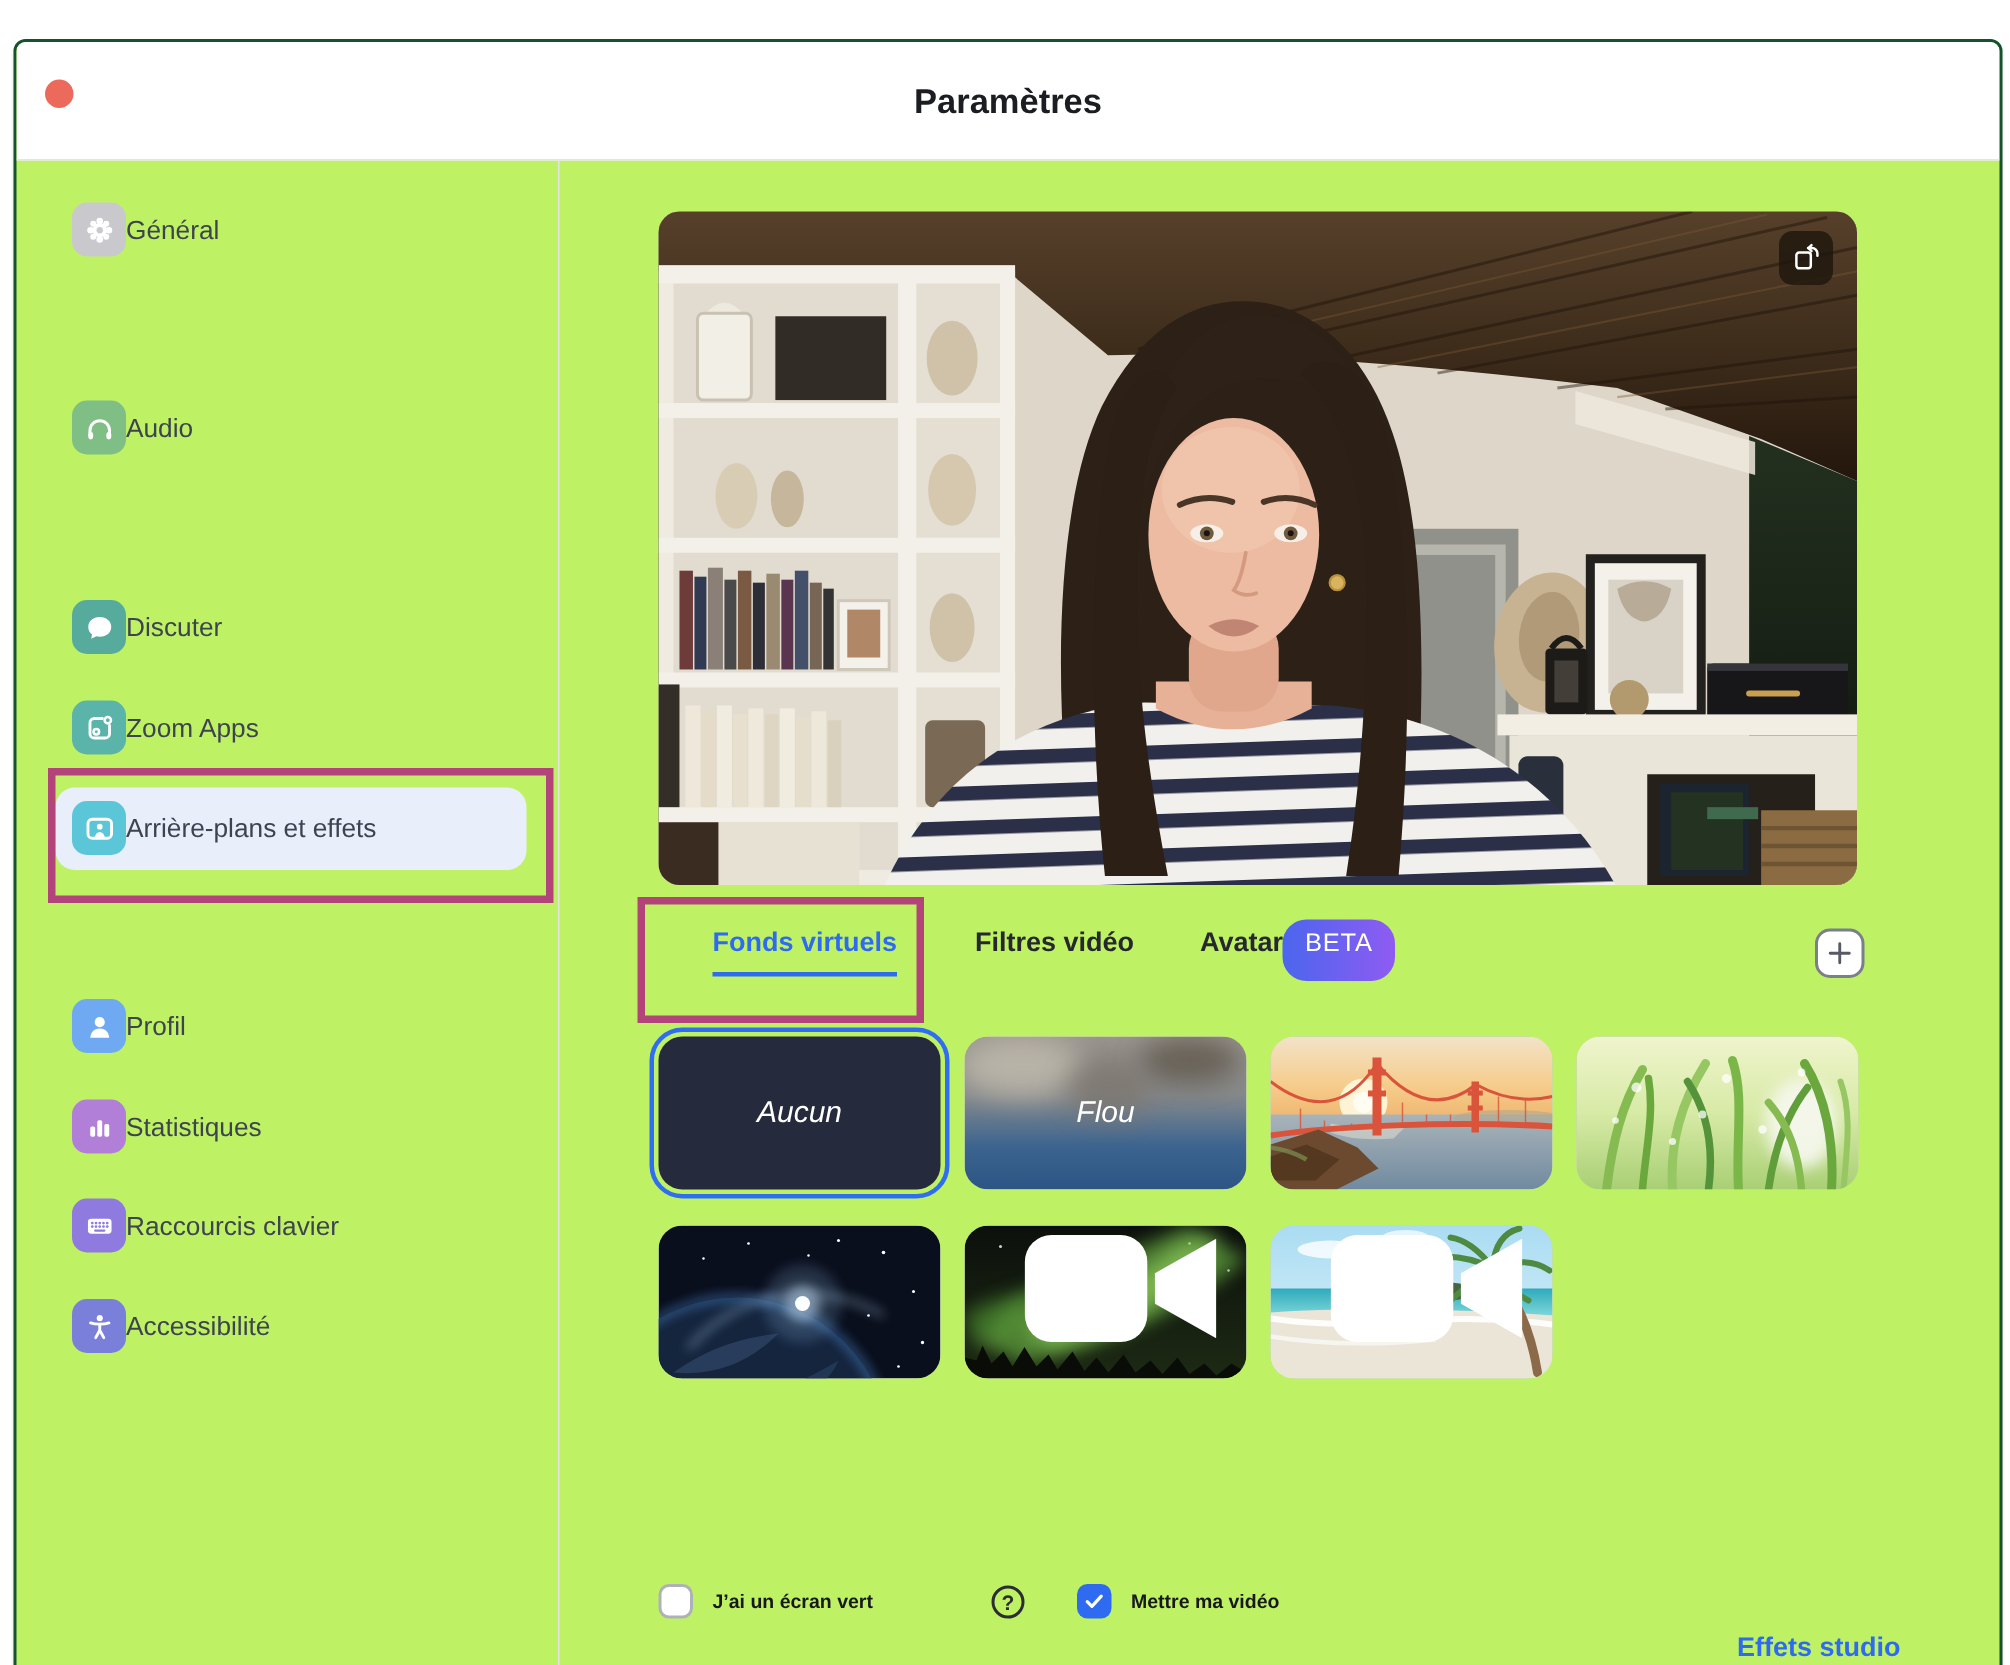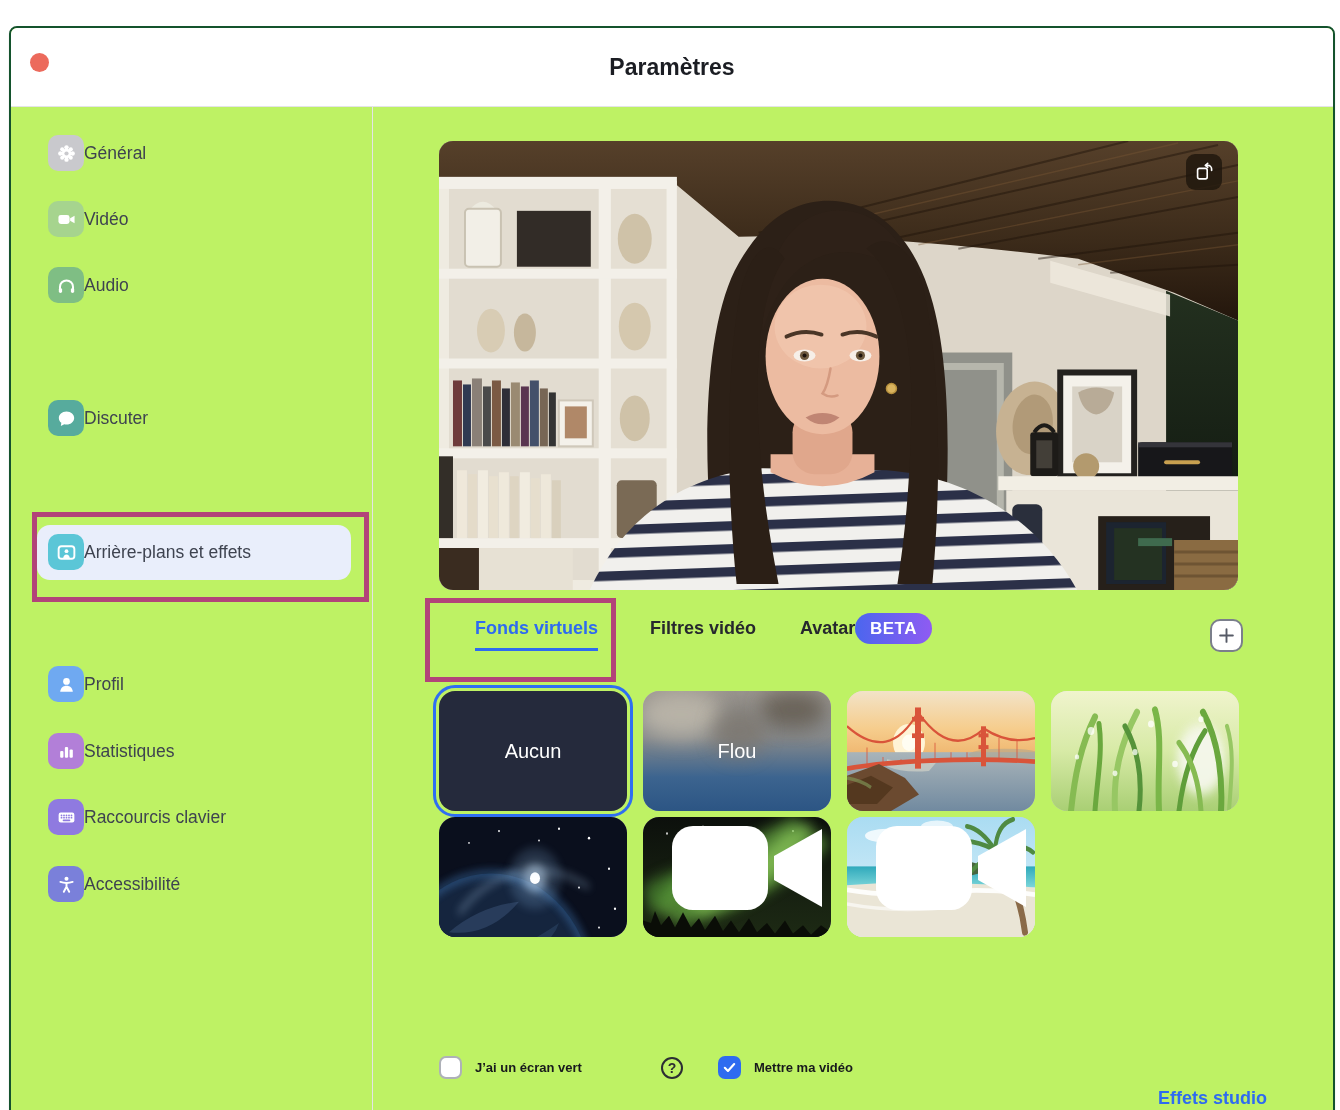--- a/index.html
+++ b/index.html
@@ -19,26 +19,26 @@
     display:flex;align-items:center;justify-content:center;}
   .side-label{font-size:17.5px;color:#3e4350;white-space:nowrap;}
   
   .preview{position:absolute;left:428px;top:113px;width:799px;height:449px;border-radius:14px;
     overflow:hidden;background:#5a4a3a;}
   .preview svg.scene{display:block;width:100%;height:100%;}
   .rotate-btn{position:absolute;top:13px;right:16px;width:36px;height:36px;border-radius:9px;
     background:rgba(28,20,12,.78);display:flex;align-items:center;justify-content:center;cursor:pointer;}
   .tab{position:absolute;top:590px;font-size:18px;font-weight:700;color:#26282e;cursor:pointer;white-space:nowrap;margin-left:36px;}
   .tab.active{color:#2e6bf0;padding-bottom:9px;border-bottom:3.5px solid #2e6bf0;}
-  .beta-badge{position:absolute;left:844px;top:585px;height:31px;line-height:31px;padding:0 15px;border-radius:16px;
-    background:linear-gradient(90deg,#4b66ee,#8f5bf2);color:#fff;font-size:17px;font-weight:700;letter-spacing:.5px;}
+  .beta-badge{position:absolute;left:844px;top:585px;height:41px;line-height:31px;padding:0 15px;border-radius:16px;
+    background:linear-gradient(90deg,#4b66ee,#8f5bf2);color:#fff;font-size:17px;font-weight:400;letter-spacing:.5px;}
   .add-btn{position:absolute;left:1199px;top:591px;width:33px;height:33px;border:2px solid #7b7f8b;border-radius:10px;
     background:#fff;display:flex;align-items:center;justify-content:center;cursor:pointer;box-sizing:border-box;}
   
-  .thumb{position:absolute;width:188px;height:120px;border-radius:16px;overflow:hidden;cursor:pointer;background:#ccc;}
+  .thumb{position:absolute;width:188px;height:102px;border-radius:16px;overflow:hidden;cursor:pointer;background:#ccc;font-style:italic;}
   .thumb svg{display:block;width:100%;height:100%;}
   .thumb.selected{outline:3.5px solid #2f6ef2;outline-offset:3px;}
   .thumb-label{position:absolute;left:0;right:0;top:0;bottom:0;display:flex;align-items:center;justify-content:center;
     color:#fff;font-size:20px;font-weight:500;}
   .cam-badge{position:absolute;left:10px;bottom:9px;width:27px;height:20px;}
   
   .checkbox{position:absolute;top:1028px;width:23px;height:23px;border-radius:7px;box-sizing:border-box;cursor:pointer;}
   .checkbox.unchecked{border:2px solid #aeb1b8;background:#fff;}
   .checkbox.checked{background:#2e6bf0;display:flex;align-items:center;justify-content:center;}
   .foot-label{position:absolute;top:1028px;height:23px;line-height:24px;font-size:13px;font-weight:700;color:#17181c;white-space:nowrap;}
@@ -76,29 +76,20 @@
             <circle cx="16.5" cy="7.5" r="2.1"></circle>
             <circle cx="7.5" cy="16.5" r="2.1"></circle>
             <circle cx="16.5" cy="16.5" r="2.1"></circle>
           </g>
       <circle cx="12" cy="12" r="2.2" fill="#c9c9cd"></circle>
         </svg>
       </span>
     <span class="side-label">Général</span>
   </div>
 
-  <div class="side-item" style="top:163px">
-    <span class="side-icon" style="background:#a6d48e">
-      <svg width="23" height="23" viewBox="0 0 24 24">
-          <rect x="3.6" y="7.4" width="11.6" height="9.2" rx="2.6" fill="#fff"></rect>
-      <path d="M15.8 10.8 L20.4 8.1 V15.9 L15.8 13.2 Z" fill="#fff"></path>
-        </svg>
-      </span>
-    <span class="side-label">Vidéo</span>
-  </div>
 
   <div class="side-item" style="top:229px">
     <span class="side-icon" style="background:#7fbe84">
       <svg width="23" height="23" viewBox="0 0 24 24" fill="none">
           <path d="M5.2 16.5 v-3 a6.8 6.8 0 0 1 13.6 0 v3" stroke="#fff" stroke-width="2.1" stroke-linecap="round"></path>
       <rect x="4" y="14.6" width="3.4" height="5.2" rx="1.7" fill="#fff"></rect>
           <rect x="16.6" y="14.6" width="3.4" height="5.2" rx="1.7" fill="#fff"></rect>
         </svg>
       </span>
     <span class="side-label">Audio</span>
@@ -107,20 +98,30 @@
 
   <div class="side-item" style="top:362px">
     <span class="side-icon" style="background:#57ab9d">
       <svg width="23" height="23" viewBox="0 0 24 24">
           <path d="M12 4.6 C7.2 4.6 4 7.7 4 11.4 C4 13.5 5 15.3 6.6 16.5 L6.1 19.7 L9.7 17.9 C10.4 18.1 11.2 18.2 12 18.2 C16.8 18.2 20 15.1 20 11.4 C20 7.7 16.8 4.6 12 4.6 Z" fill="#fff"></path>
         </svg>
       </span>
     <span class="side-label">Discuter</span>
   </div>
 
+  <div class="side-item" style="top:429px">
+    <span class="side-icon" style="background:#5ab4a9">
+      <svg width="23" height="23" viewBox="0 0 24 24" fill="none">
+          <path d="M13.8 5.2 H8.2 A3 3 0 0 0 5.2 8.2 v7.6 A3 3 0 0 0 8.2 18.8 h7.6 A3 3 0 0 0 18.8 15.8 V10" stroke="#fff" stroke-width="2" stroke-linecap="round"></path>
+      <circle cx="17.6" cy="6.4" r="2.2" stroke="#fff" stroke-width="1.8"></circle>
+          <circle cx="9.6" cy="14.4" r="1.9" stroke="#fff" stroke-width="1.8"></circle>
+        </svg>
+      </span>
+    <span class="side-label">Zoom Apps</span>
+  </div>
 
   <div class="side-item" style="top:496px">
     <span class="side-icon" style="background:#5bc6d7">
       <svg width="23" height="23" viewBox="0 0 24 24" fill="none">
           <rect x="3.8" y="5.4" width="16.4" height="13.2" rx="3" stroke="#fff" stroke-width="2"></rect>
       <circle cx="12" cy="10.6" r="2" fill="#fff"></circle>
           <path d="M8.4 18.4 C8.8 15.6 10.2 14.2 12 14.2 C13.8 14.2 15.2 15.6 15.6 18.4 Z" fill="#fff"></path>
         </svg>
       </span>
     <span class="side-label">Arrière-plans et effets</span>

